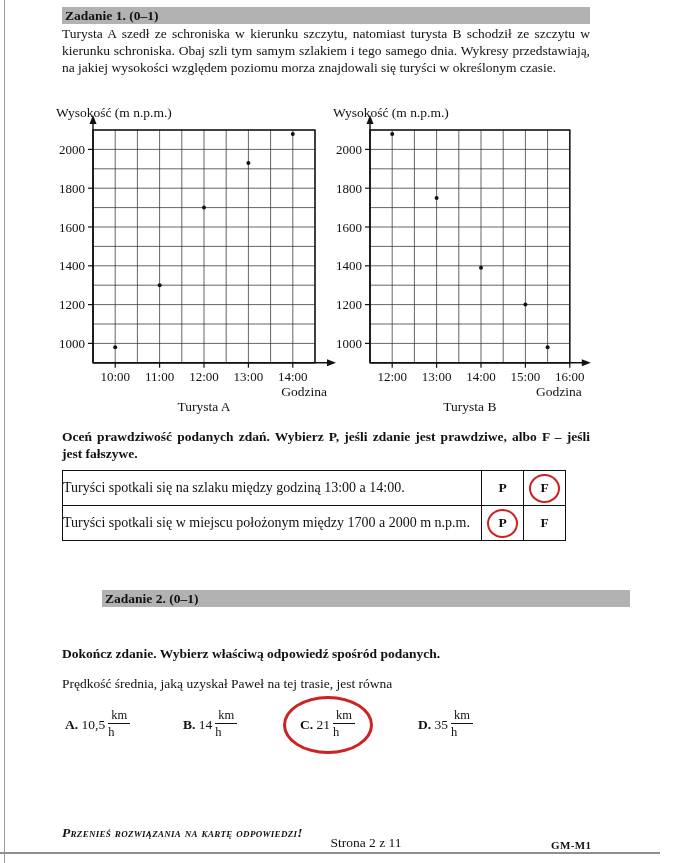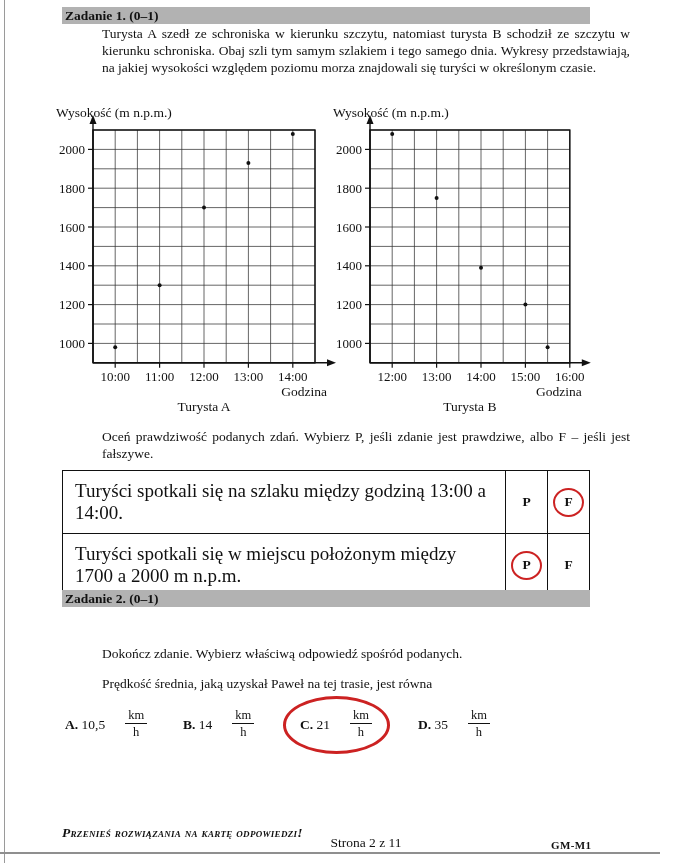--- a/index.html
+++ b/index.html
@@ -6,38 +6,38 @@
   #page{
     position:relative;width:660px;height:863px;background:#fff;overflow:hidden;
     font-family:"Liberation Serif","DejaVu Serif",serif;color:#111;font-size:13.5px;
   }
   .abs{position:absolute;}
   .edge{position:absolute;background:#9a9a9a;}
   .bar{
     position:absolute;left:62px;width:528px;height:17px;background:#b2b2b2;
     font-weight:bold;font-size:13.5px;line-height:17px;padding-left:3px;box-sizing:border-box;
   }
-  .para{position:absolute;left:62px;width:528px;text-align:justify;line-height:17.2px;margin-left:40px;}
-  .boldtxt{font-weight:normal;}
+  .para{position:absolute;left:62px;width:528px;text-align:justify;line-height:17.2px;}
+  .boldtxt{font-weight:bold;}
   svg{font-family:"Liberation Serif","DejaVu Serif",serif;}
   
   #tf-table{position:absolute;left:62px;top:470px;border-collapse:collapse;}
   #tf-table td{border:1.4px solid #111;}
-  #tf-table td.stmt{width:418px;padding:9px 12px;font-size:19px;}
+  #tf-table td.stmt{width:418px;padding:9px 0;font-size:14px;}
   #tf-table td.pf{width:41px;text-align:center;font-weight:bold;padding:0;}
   .pf-mark{
     display:inline-flex;align-items:center;justify-content:center;
     min-width:27px;height:25px;border-radius:50%;border:2.6px solid transparent;
   }
   .pf-mark.circled{border-color:#cc2222;}
   
   #options{position:absolute;left:62px;top:700px;width:540px;height:58px;}
   .option{position:absolute;top:10px;white-space:nowrap;}
   .option .letter{font-weight:bold;}
-  .frac{display:inline-block;vertical-align:middle;text-align:center;line-height:1.15;font-size:12.5px;margin-left:20px;position:relative;top:-2px;}
+  .frac{display:inline-block;vertical-align:middle;text-align:left;line-height:1.15;font-size:12.5px;margin-left:3px;position:relative;top:-2px;}
   .frac .num{display:block;border-bottom:1.3px solid #111;padding:0 3px 1px;}
   .frac .den{display:block;padding-top:1px;}
   .option.circled::before{
     content:"";position:absolute;left:-17px;top:-14px;right:-18px;bottom:-12px;
     border:3px solid #cc2222;border-radius:50%;
   }
   #footer-note{position:absolute;left:62px;top:810px;font-weight:bold;font-style:italic;font-variant:small-caps;letter-spacing:.3px;margin-top:15px;}
   #page-num{position:absolute;left:0;top:835px;width:684px;text-align:center;margin-left:24px;}
   #doc-code{position:absolute;left:551px;top:839px;font-weight:bold;font-size:11px;letter-spacing:.4px;}
 </style>
@@ -185,21 +185,21 @@
       <td class="pf"><span class="pf-mark circled">F</span></td>
     </tr>
     <tr>
       <td class="stmt">Turyści spotkali się w miejscu położonym między 1700 a 2000 m n.p.m.</td>
       <td class="pf"><span class="pf-mark circled">P</span></td>
       <td class="pf"><span class="pf-mark">F</span></td>
     </tr>
   </tbody>
     </table>
 
-  <div class="bar" style="top:590px;">Zadanie 2. (0–1)</div>
+  <div class="bar" style="top:590px;margin-left:40px;">Zadanie 2. (0–1)</div>
   <div class="para boldtxt" style="top:645px;">Dokończ zdanie. Wybierz właściwą odpowiedź spośród podanych.</div>
   <div class="para" style="top:675px;">Prędkość średnia, jaką uzyskał Paweł na tej trasie, jest równa</div>
 
   <div id="options">
     <span class="option" style="left:3px;"><span class="letter">A.</span> <span class="val">10,5</span><span class="frac"><span class="num">km</span><span class="den">h</span></span></span>
     <span class="option" style="left:121px;"><span class="letter">B.</span> <span class="val">14</span><span class="frac"><span class="num">km</span><span class="den">h</span></span></span>
     <span class="option circled" style="left:238px;"><span class="letter">C.</span> <span class="val">21</span><span class="frac"><span class="num">km</span><span class="den">h</span></span></span>
     <span class="option" style="left:356px;"><span class="letter">D.</span> <span class="val">35</span><span class="frac"><span class="num">km</span><span class="den">h</span></span></span>
   </div>
 

